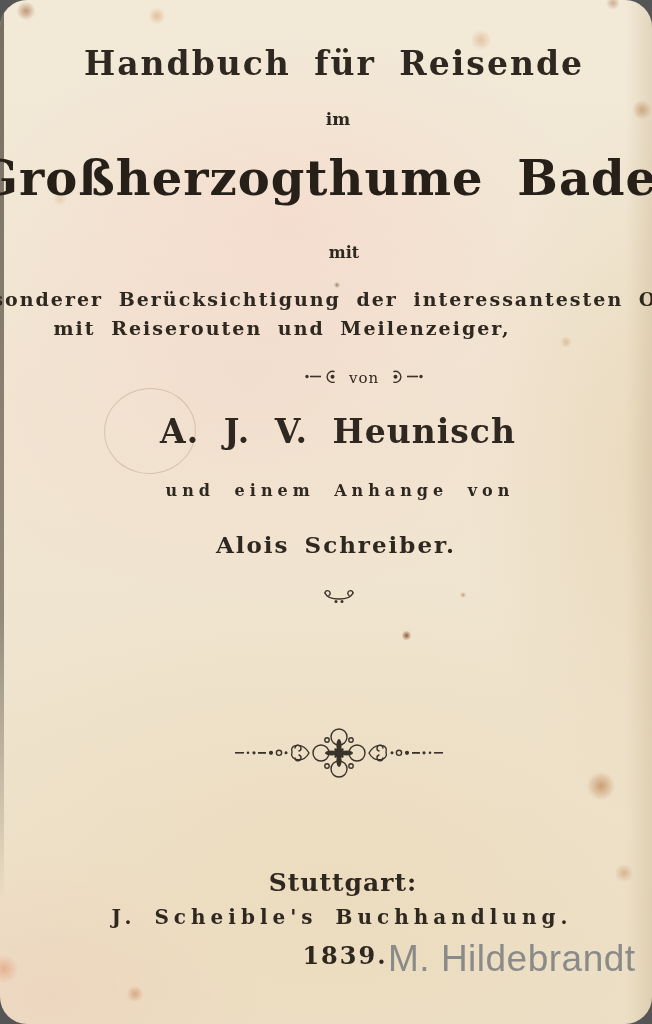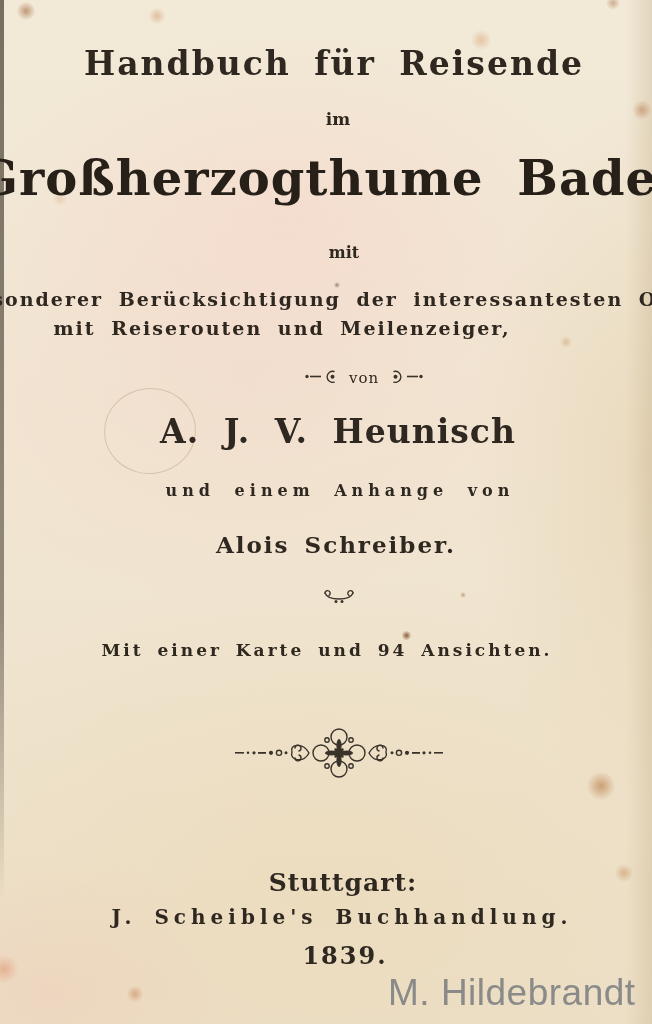--- a/index.html
+++ b/index.html
@@ -11,20 +11,21 @@
     font-family:"DejaVu Serif", serif;
     color:#2f2820;
     background-color:#efe5d1;
     background-image:
       radial-gradient(ellipse 430px 250px at 44% 21%, rgba(247,213,203,0.50), rgba(247,213,203,0) 72%),
       radial-gradient(ellipse 520px 320px at 38% 37%, rgba(244,207,197,0.34), rgba(244,207,197,0) 70%),
       radial-gradient(ellipse 640px 420px at 50% 88%, rgba(235,216,180,0.55), rgba(235,216,180,0) 78%),
       radial-gradient(ellipse 260px 520px at 100% 45%, rgba(224,203,165,0.45), rgba(224,203,165,0) 70%),
       radial-gradient(ellipse 300px 200px at 8% 97%, rgba(240,200,185,0.45), rgba(240,200,185,0) 70%),
       linear-gradient(180deg,#f2e9d7 0%, #f1e6d2 45%, #ece0c9 100%);
+    border-radius: 27px;
   }
   .edge-left{
     position:absolute;left:0;top:0;width:4px;height:100%;
     background:linear-gradient(180deg, rgba(35,28,18,0.60) 0%, rgba(35,28,18,0.45) 60%, rgba(35,28,18,0) 88%);
   }
   .edge-right{
     position:absolute;right:0;top:0;width:26px;height:100%;
     background:linear-gradient(270deg, rgba(190,168,130,0.30), rgba(190,168,130,0));
   }
   .line{
@@ -44,21 +45,21 @@
   .appendix-author{top:531px;font-size:23px;font-weight:bold;letter-spacing:2px;word-spacing:5px;transform:translateX(10px);}
   .tendril-row{top:588px;transform:translateX(13px);}
   .map-note{top:640px;font-size:17px;font-weight:bold;letter-spacing:3px;word-spacing:5px;transform:translateX(1px);}
   .divider-row{top:726px;transform:translateX(13px);}
   .imprint-city{top:868px;font-size:25px;font-weight:bold;letter-spacing:1px;transform:translateX(17px);}
   .imprint-publisher{top:905px;font-size:20px;font-weight:bold;letter-spacing:5px;word-spacing:6px;transform:translateX(16px);}
   .imprint-year{top:941px;font-size:24px;font-weight:bold;letter-spacing:2px;transform:translateX(19px);}
   .watermark{
     position:absolute;left:388px;top:938px;
     font-family:"Liberation Sans", sans-serif;
-    font-size:37px;color:#8a8b89;letter-spacing:0.5px;white-space:nowrap;margin-top:34px;
+    font-size:37px;color:#8a8b89;letter-spacing:0.5px;white-space:nowrap;
   }
   .ring-impression{
     position:absolute;left:104px;top:388px;width:90px;height:84px;
     border:1.5px solid rgba(150,124,90,0.30);border-radius:50%;
     transform:rotate(-6deg);
   }
   .spot{position:absolute;border-radius:50%;pointer-events:none;}
   svg .ink{stroke:#3a332a;fill:none;stroke-width:1.4;stroke-linecap:round;}
   svg .ink-fill{fill:#3a332a;stroke:none;}
 </style>
@@ -124,21 +125,20 @@
   <div class="line tendril-row">
     <svg width="34" height="20" viewBox="0 0 34 20">
       <path class="ink" d="M3,5 C6,13 28,13 31,5"></path>
       <path class="ink" d="M3,5 a2.6,2.6 0 1 1 4,2.4"></path>
       <path class="ink" d="M31,5 a2.6,2.6 0 1 0 -4,2.4"></path>
       <circle class="ink-fill" cx="14" cy="13.5" r="1.5"></circle>
       <circle class="ink-fill" cx="20" cy="13.5" r="1.5"></circle>
     </svg>
   </div>
 
-  <div class="line map-note">Mit einer Karte und 94 Ansichten.</div>
 
   <div class="line divider-row">
     <svg width="212" height="54" viewBox="0 0 212 54">
 
       <rect class="ink-fill" x="2" y="26" width="9" height="1.6"></rect>
       <circle class="ink-fill" cx="15" cy="26.8" r="1.3"></circle>
       <circle class="ink-fill" cx="21" cy="26.8" r="1.6"></circle>
       <rect class="ink-fill" x="25" y="26" width="8" height="1.8"></rect>
       <circle class="ink-fill" cx="38" cy="26.8" r="2.1"></circle>
       <circle class="ink" cx="46" cy="26.8" r="2.6"></circle>

